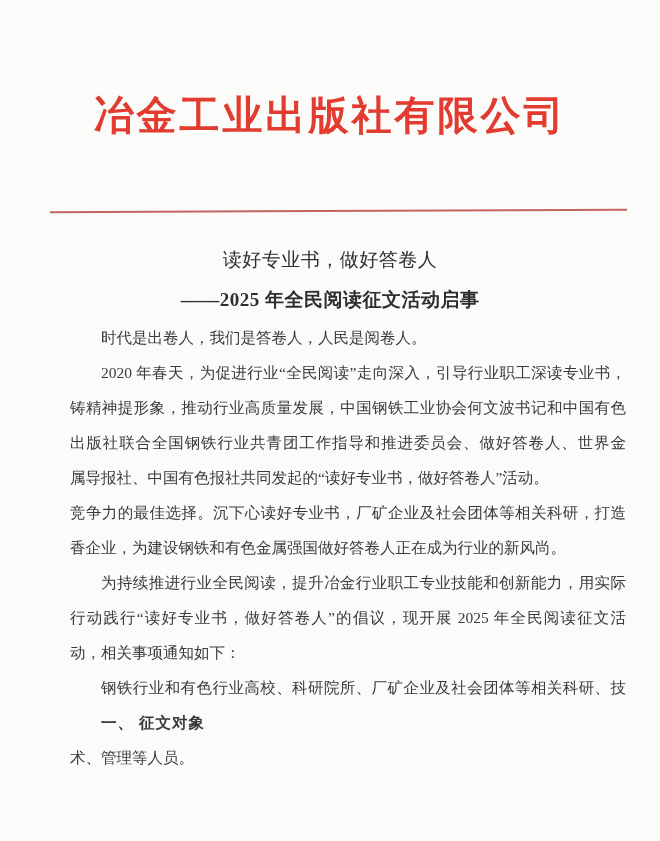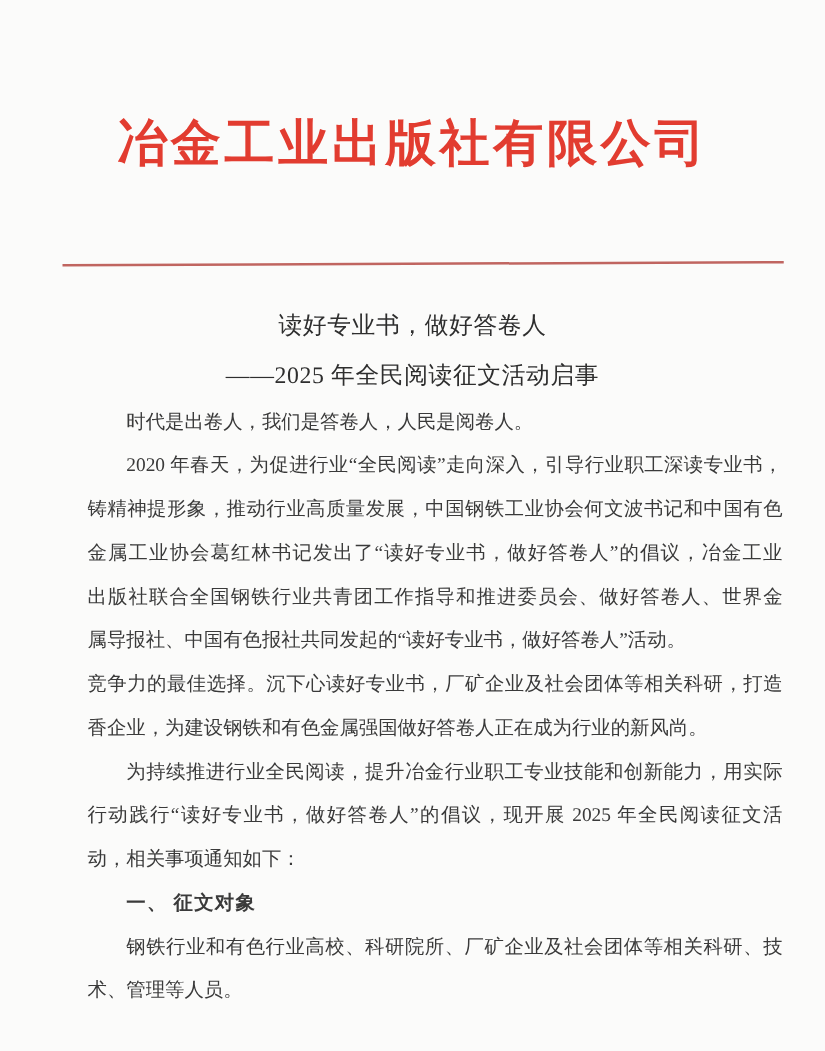--- a/index.html
+++ b/index.html
@@ -50,21 +50,21 @@
     color: #2e2e2e;
     letter-spacing: 0.5px;
     white-space: nowrap;
   }
   .doc-subtitle {
     position: absolute;
     top: 287px;
     left: 0;
     width: 100%;
     text-align: center;
-    font-weight: normal;
+    font-weight: bold;
     font-size: 19px;
     color: #2e2e2e;
     letter-spacing: 0.5px;
     white-space: nowrap;
   }
   .doc-body {
     position: absolute;
     top: 320px;
     left: 70px;
     width: 556px;
@@ -99,26 +99,25 @@
   <div class="divider"></div>
 
   <div class="doc-title">读好专业书，做好答卷人</div>
 
   <div class="doc-subtitle">——2025 年全民阅读征文活动启事</div>
 
   <div class="doc-body">
       <div class="body-line indent">时代是出卷人，我们是答卷人，人民是阅卷人。</div>
       <div class="body-line indent fill">2020 年春天，为促进行业“全民阅读”走向深入，引导行业职工深读专业书，</div>
       <div class="body-line fill">铸精神提形象，推动行业高质量发展，中国钢铁工业协会何文波书记和中国有色</div>
-      <div class="body-line fill">金属工业协会葛红林书记发出了“读好专业书，做好答卷人”的倡议，冶金工业</div>
       <div class="body-line fill">出版社联合全国钢铁行业共青团工作指导和推进委员会、做好答卷人、世界金</div>
       <div class="body-line">属导报社、中国有色报社共同发起的“读好专业书，做好答卷人”活动。</div>
       <div class="body-line fill">竞争力的最佳选择。沉下心读好专业书，厂矿企业及社会团体等相关科研，打造书</div>
       <div class="body-line">香企业，为建设钢铁和有色金属强国做好答卷人正在成为行业的新风尚。</div>
       <div class="body-line indent fill">为持续推进行业全民阅读，提升冶金行业职工专业技能和创新能力，用实际</div>
       <div class="body-line fill">行动践行“读好专业书，做好答卷人”的倡议，现开展 2025 年全民阅读征文活</div>
       <div class="body-line">动，相关事项通知如下：</div>
+      <div class="body-line indent fill">钢铁行业和有色行业高校、科研院所、厂矿企业及社会团体等相关科研、技</div>
       <div class="body-line indent bold">一、 征文对象</div>
-      <div class="body-line indent fill">钢铁行业和有色行业高校、科研院所、厂矿企业及社会团体等相关科研、技</div>
       <div class="body-line">术、管理等人员。</div>
     </div>
 
 </div>
 
 </body></html>

